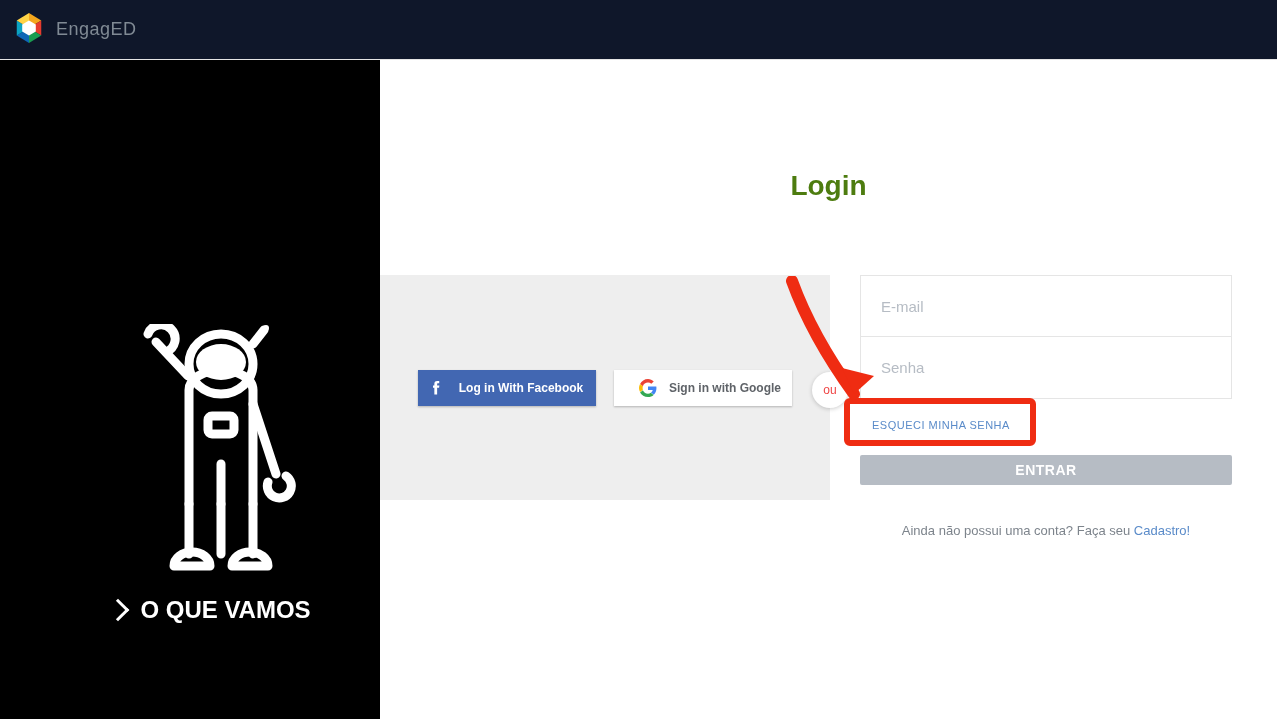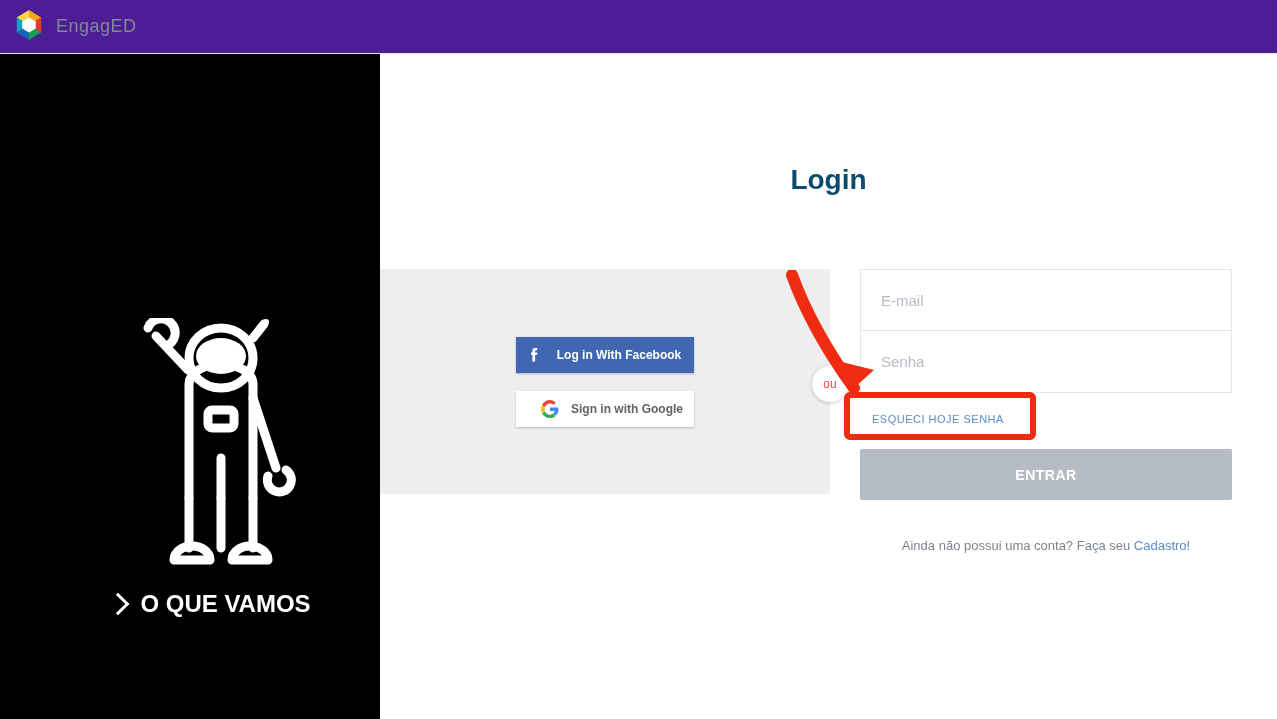--- a/index.html
+++ b/index.html
@@ -1,21 +1,21 @@
 <!DOCTYPE html>
 <html><head>
 <meta charset="utf-8">
 <style>
   * { box-sizing: border-box; margin: 0; padding: 0; }
   html, body { height: 100%; font-family: Arial, Helvetica, sans-serif; }
   body { overflow: hidden; }
 
   .topbar {
-    height: 54px;
-    background: #4c1d95;
+    height: 60px;
+    background: #0f172a;
     border-bottom: 1px solid #e5e5e5;
     display: flex;
     align-items: center;
     padding-left: 12px;
   }
   .logo-wrap { display: flex; align-items: center; gap: 10px; }
   .brand-text { color: #808a94; font-size: 18px; font-weight: 400; letter-spacing: 0.5px; }
 
   .page {
     height: calc(100% - 50px);
@@ -64,33 +64,33 @@
 
   .main {
     flex: 1;
     position: relative;
     background: #ffffff;
   }
   .login-title {
     text-align: center;
     font-size: 28px;
     font-weight: 700;
-    color: #0c4a6e;
+    color: #4d7c0f;
     margin-top: 110px;
   }
 
   .social-panel {
     position: absolute;
     left: 0;
     top: 215px;
     width: 450px;
     height: 225px;
     background: #eeeeee;
     display: flex;
-    flex-direction: column;
+    flex-direction: row;
     align-items: center;
     justify-content: center;
     gap: 18px;
   }
   .social-btn {
     width: 178px; height: 36px;
     display: flex; align-items: center;
     border: none; cursor: pointer;
     font-size: 12px; font-weight: 600;
     color: #fff;
@@ -145,21 +145,21 @@
     display: inline-block;
     margin-top: 20px;
     margin-left: 12px;
     font-size: 11px;
     letter-spacing: 0.5px;
     color: #5a8bc9;
     text-decoration: none;
   }
   .submit-btn {
     display: block;
-    width: 100%; height: 51px;
+    width: 100%; height: 30px;
     margin-top: 22px;
     background: #b6bcc4;
     color: #fff;
     font-size: 14px;
     font-weight: 700;
     letter-spacing: 0.5px;
     border: none;
     border-radius: 2px;
     cursor: pointer;
   }
@@ -272,21 +272,21 @@
       </button>
     </div>
 
     <div class="or-badge">
       <span>ou</span>
     </div>
 
     <div class="form-panel">
       <input class="input" type="text" placeholder="E-mail" style="">
       <input class="input" type="password" placeholder="Senha" style="">
-      <a href="#" class="forgot">ESQUECI HOJE SENHA</a>
+      <a href="#" class="forgot">ESQUECI MINHA SENHA</a>
       <button class="submit-btn">ENTRAR</button>
       <div class="signup-line">
         <span>Ainda não possui uma conta? Faça seu </span><a href="#">Cadastro!</a>
       </div>
     </div>
 
     <div class="annotation-box"></div>
     <svg class="annotation-arrow" viewBox="0 0 100 135">
       <path d="M10 5 Q 30 60 72 118" stroke="#ef2c12" stroke-width="12" fill="none" stroke-linecap="round"></path>
       <polygon points="72,118 92,100 60,92" fill="#ef2c12"></polygon>

